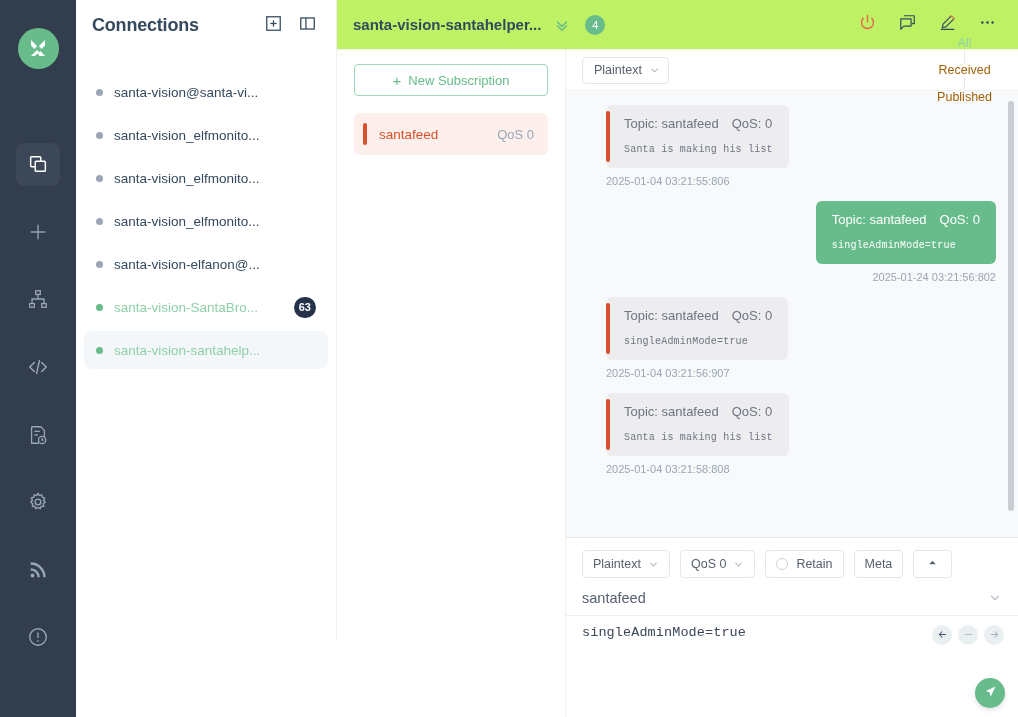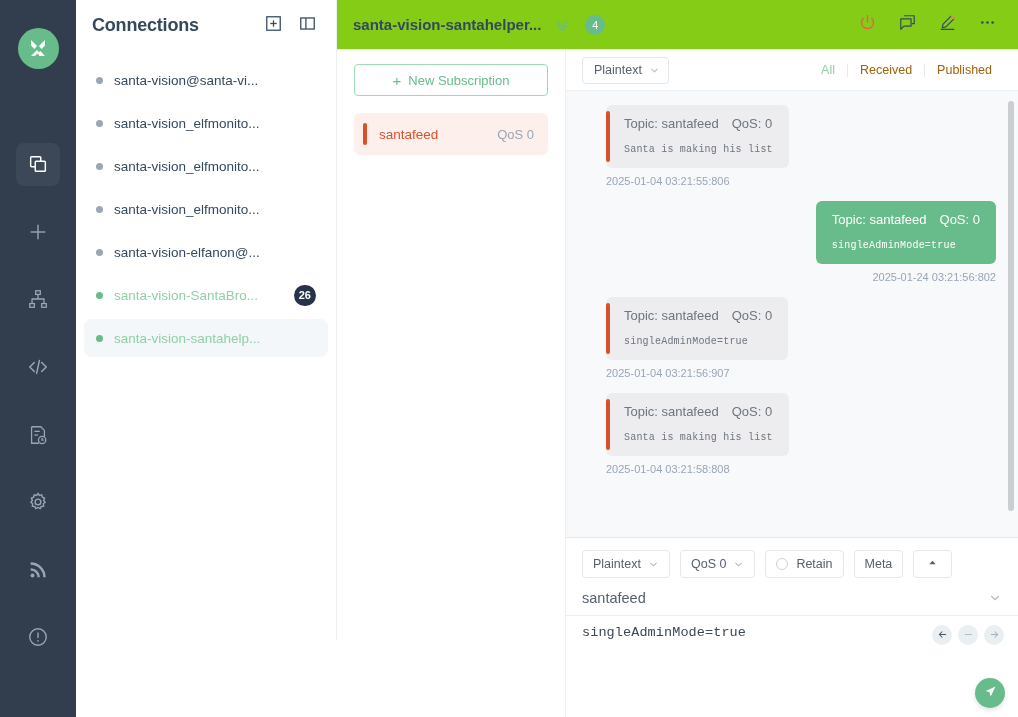--- a/index.html
+++ b/index.html
@@ -34,21 +34,21 @@
   }
   .rail-btn.active { background: #3c4757; color: #ffffff; }
   .rail-btn svg { display: block; }
   .rail-spacer { flex: 1 1 auto; }
 
   
   .conn-panel {
     width: 261px; flex: 0 0 261px; height: 640px;
     background: #ffffff;
     border-right: 1px solid #edf0f3;
-    display: flex; flex-direction: column;
+    display: flex; flex-direction: column; gap: 12px;
   }
   .conn-head {
     height: 50px; display: flex; align-items: center;
     padding: 0 16px 0 16px; gap: 0;
   }
   .conn-title {
     font-size: 18px; font-weight: bold; color: #34495e;
     letter-spacing: -0.2px; flex: 1 1 auto;
   }
   .conn-head-icon {
@@ -80,21 +80,21 @@
     display: flex; align-items: center; justify-content: center;
     padding: 0 5px; margin-left: 6px;
   }
 
   
   .main { flex: 1 1 auto; height: 717px; display: flex; flex-direction: column; min-width: 0; }
   .main-head {
     height: 50px; flex: 0 0 50px;
     border-bottom: 1px solid #edf0f3;
     display: flex; align-items: center; padding: 0 16px 0 16px;
-    background: #84cc16;
+    background: #bef264;
   }
   .main-title {
     font-size: 15px; font-weight: bold; color: #34495e;
     max-width: 210px; overflow: hidden; white-space: nowrap;
   }
   .chev-double { margin-left: 12px; display: flex; align-items: center; cursor: pointer; }
   .head-badge {
     width: 20px; height: 20px; border-radius: 50%;
     background: #68bc8b; color: #ffffff;
     font-size: 11px; display: flex; align-items: center; justify-content: center;
@@ -143,21 +143,21 @@
     display: flex; align-items: center; padding: 0 14px 0 16px;
     border-bottom: 1px solid #edf0f3;
   }
   .select-pill {
     height: 27px; border: 1px solid #e3e7eb; border-radius: 4px;
     display: flex; align-items: center; padding: 0 8px 0 11px;
     font-size: 12.5px; color: #57606e; cursor: pointer; background: #fff;
   }
   .select-pill .caret { margin-left: 7px; color: #b4bcc6; display: flex; }
   .tb-spacer { flex: 1 1 auto; }
-  .filter-tabs { display: flex; align-items: center; font-size: 12.5px; }
+  .filter-tabs { display: flex; align-items: center; font-size: 12.5px; flex-direction: column; }
   .filter-tab { color: #a16207; padding: 0 12px; cursor: pointer; }
   .filter-tab.active { color: #8fd0a9; }
   .filter-sep { width: 1px; height: 13px; background: #e6eaee; }
 
   .msg-scroll {
     flex: 1 1 auto; overflow: hidden; position: relative;
     padding: 14px 22px 8px 16px;
   }
   .msg { margin-bottom: 14px; display: flex; flex-direction: column; padding-left: 24px; }
   .msg.received { align-items: flex-start; }
@@ -372,21 +372,21 @@
           <span class="dot"></span>
           <span class="conn-name">santa-vision_elfmonito...</span>
         </div>
         <div class="conn-item">
           <span class="dot"></span>
           <span class="conn-name">santa-vision-elfanon@...</span>
         </div>
         <div class="conn-item">
           <span class="dot online"></span>
           <span class="conn-name online">santa-vision-SantaBro...</span>
-          <span class="badge-count">26</span>
+          <span class="badge-count">63</span>
         </div>
         <div class="conn-item selected">
           <span class="dot online"></span>
           <span class="conn-name online">santa-vision-santahelp...</span>
         </div>
       </div>
   </div>
 
   <div class="main">
 

